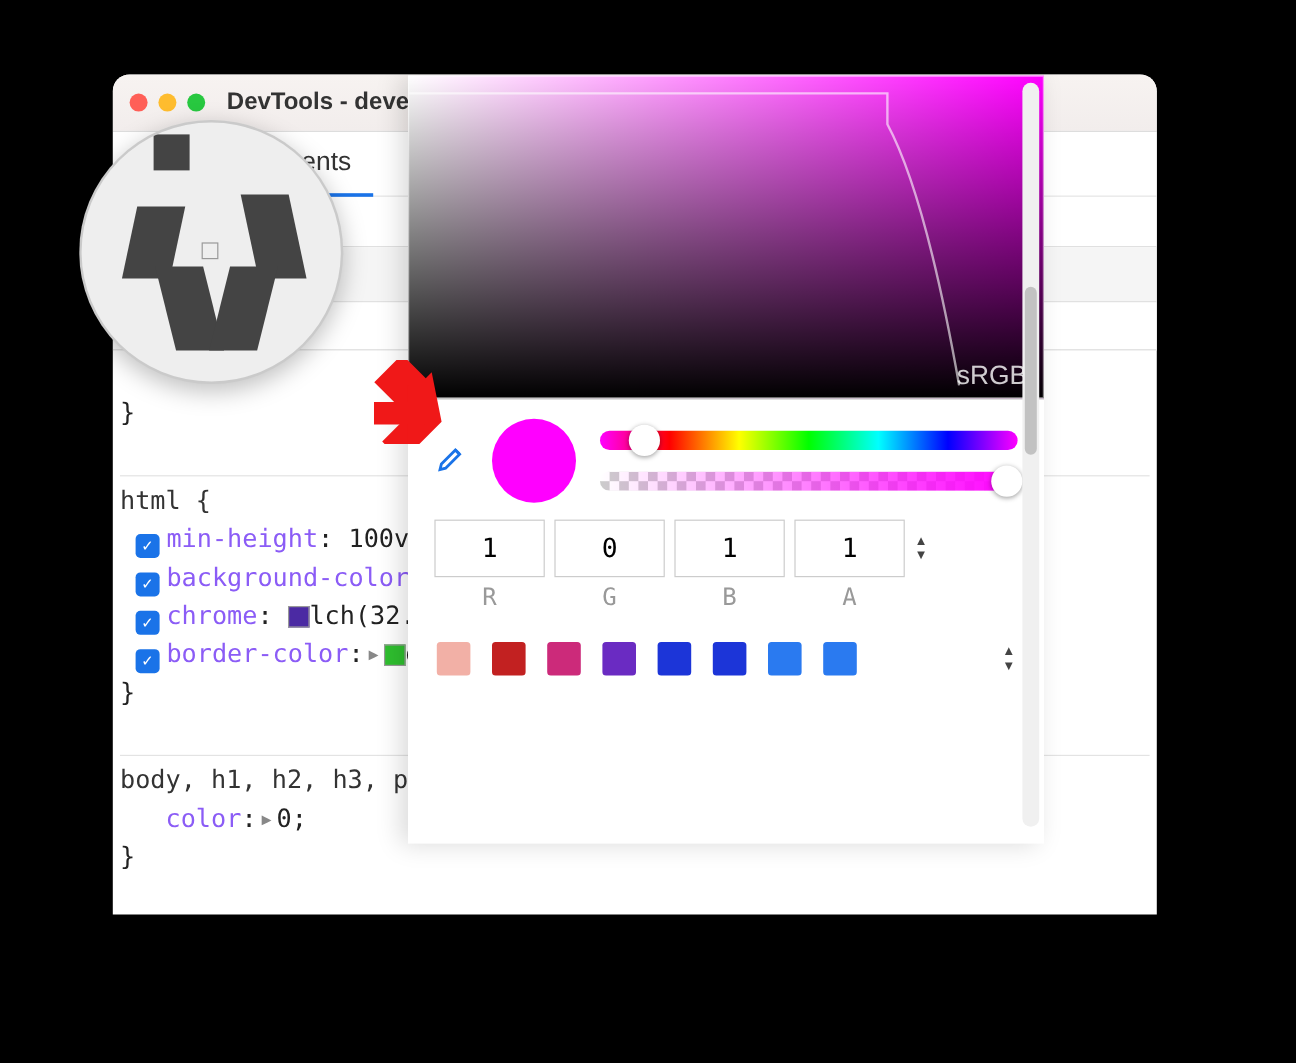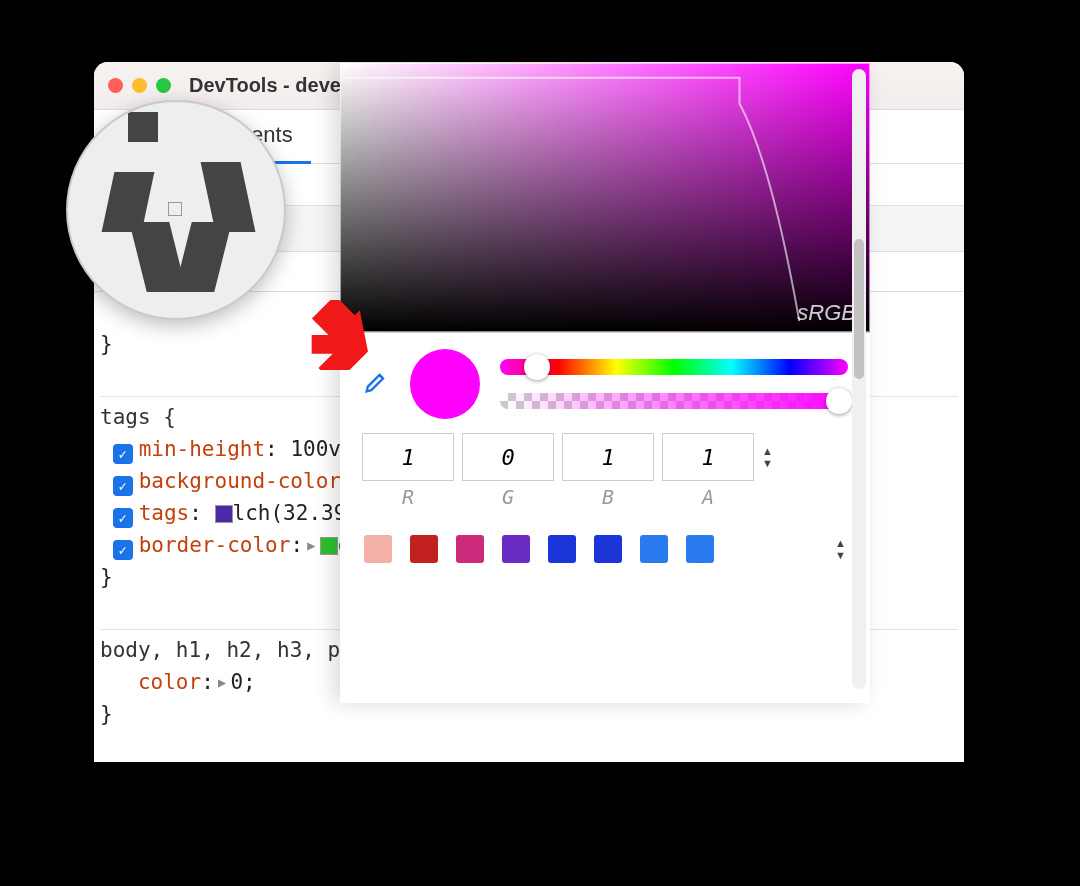--- a/index.html
+++ b/index.html
@@ -72,21 +72,21 @@
 
   .code {
     font-family: Menlo, Consolas, monospace;
     font-size: 21px;
     line-height: 32px;
     white-space: pre;
     padding: 0 6px;
     color:#222;
   }
   .code .sel{color:#333;}
-  .code .prop{color:#c2410c;}
+  .code .prop{color:#8b5cf6;}
   .code .unit{color:#222;}
   .cb {
     display:inline-flex; width:20px; height:20px; background:#1a73e8;
     border-radius:4px; vertical-align:-3px; margin-right:6px;
     align-items:center; justify-content:center;
   }
   .cb::after{content:"✓"; color:#fff; font-size:14px; font-weight:bold;}
   .sw { display:inline-block; width:18px; height:18px; vertical-align:-3px; border:1px solid #999; }
   .tri { display:inline-block; color:#888; margin:0 2px;}
   .rule{ border-top:1px solid #e3e3e3; padding:4px 0;}
@@ -114,21 +114,21 @@
   }
 
   
   .picker {
     position:absolute;
     left:340px; top:63px;
     width:530px;
     height:640px;
     background:#fff;
     box-shadow:-6px 0 20px rgba(0,0,0,.15);
-    display:flex; flex-direction:column;font-style:italic;
+    display:flex; flex-direction:column;
   }
   .satval {
     height:270px;
     background:
       linear-gradient(to top, #000, transparent),
       linear-gradient(to right, #fff, #ff00ff);
     position:relative;
     border-bottom:1px solid #ccc;
   }
   .gamut-line {
@@ -233,24 +233,24 @@
     <span>d</span>
     <span>La</span>
   </div>
 
   <div class="filter">
     <input placeholder="Filter" style="">
   </div>
 
   <div class="code">
 <div class="rule" style="border:none">}</div>
-<div class="rule"><span class="sel">tags {</span>
+<div class="rule"><span class="sel">html {</span>
  <span class="cb"></span><span class="prop">min-height</span>: <span class="unit">100vh;</span>
  <span class="cb"></span><span class="prop">background-color</span>: <span class="sw" style="background:#ff00ff"></span>
- <span class="cb"></span><span class="prop">tags</span>: <span class="sw" style="background:#4b2aa3"></span><span class="unit">lch(32.39</span>
+ <span class="cb"></span><span class="prop">chrome</span>: <span class="sw" style="background:#4b2aa3"></span><span class="unit">lch(32.39</span>
  <span class="cb"></span><span class="prop">border-color</span>:<span class="tri">▸</span><span class="sw" style="background:#2fbf2f"></span><span class="unit">okl</span>
 <span>}</span></div>
 <div class="rule"><span class="sel">body, h1, h2, h3, p, p</span>
    <span class="prop">color</span>:<span class="tri">▸</span><span class="unit">0;</span>
 <span>}</span></div>
 
   </div>
 </div>
 
 <div class="picker">

